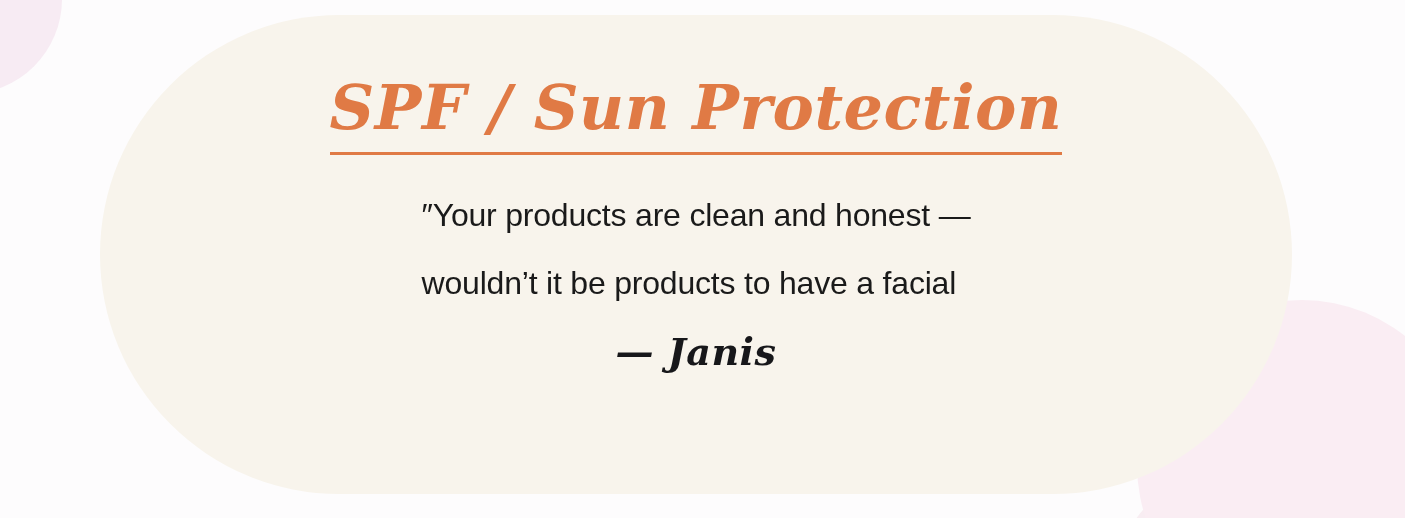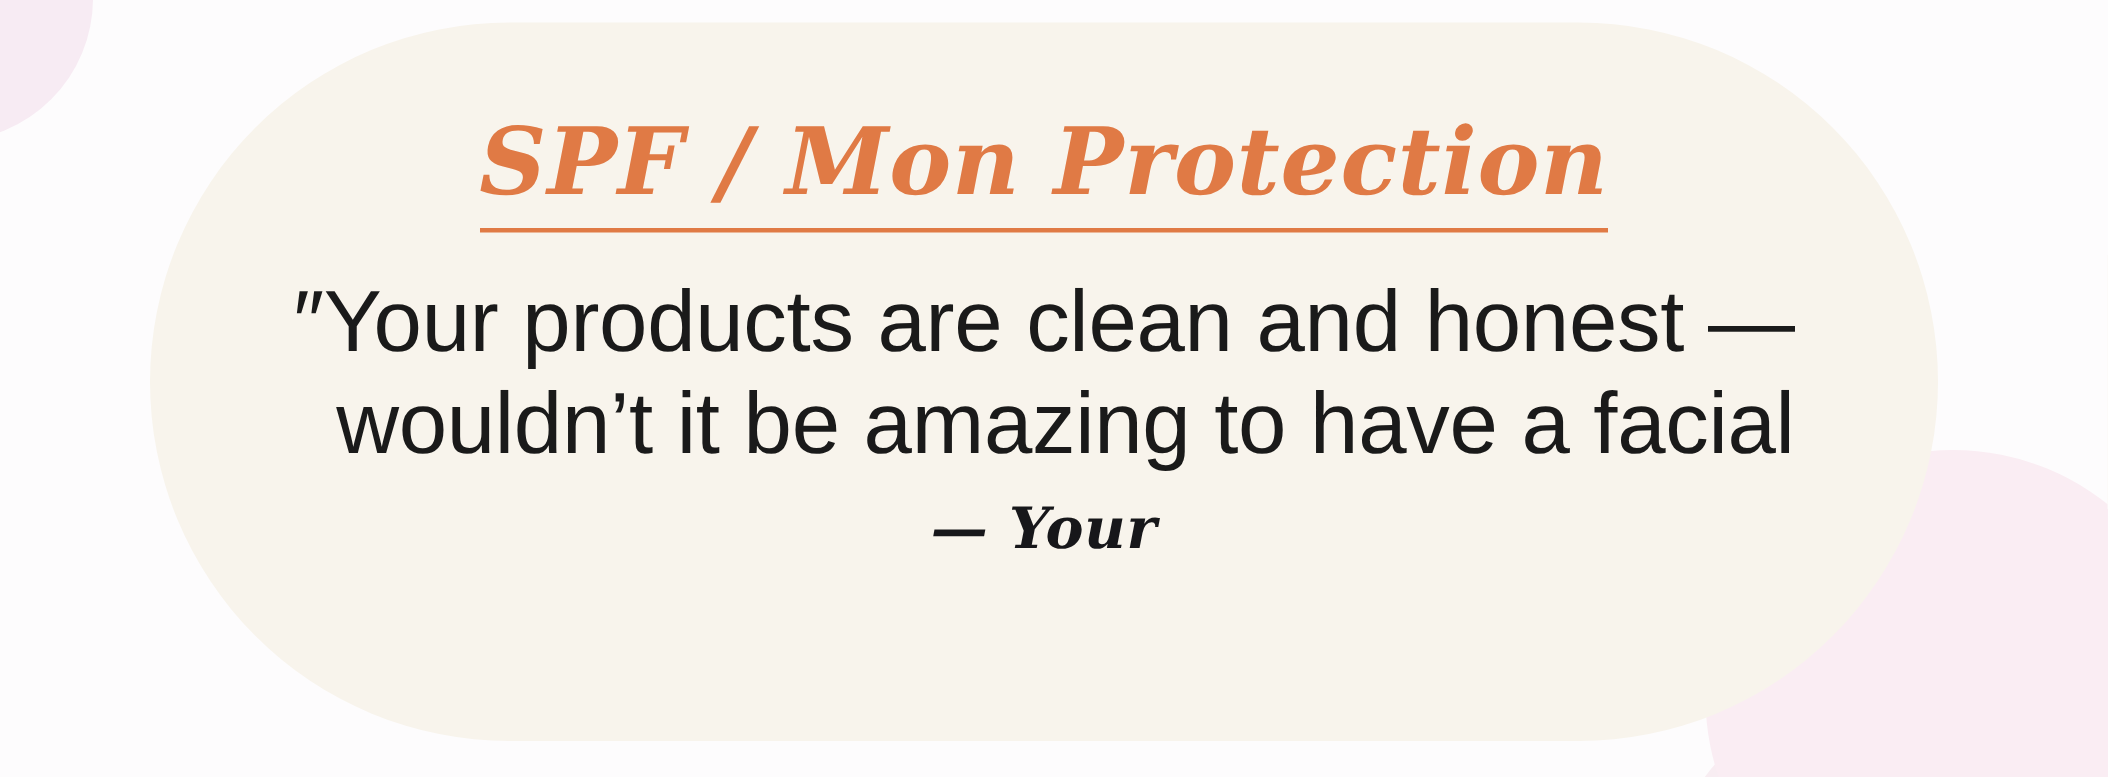--- a/index.html
+++ b/index.html
@@ -80,24 +80,24 @@
     padding-bottom: 13px;
     border-bottom: 3px solid #E07A45;
     margin: 0;
   }
 
   
   #quote-text {
     margin: 0;
     padding: 0;
     list-style: none;
-    text-align: right;
+    text-align: left;
     font-family: "Liberation Sans", sans-serif;
     font-weight: 300;
-    font-size: 58px;
+    font-size: 32px;
     line-height: 68px;
     color: #1A1A1A;
     letter-spacing: -0.2px;
     margin-top: 26px;
   }
   #quote-text li {
     white-space: nowrap;
   }
 
   
@@ -118,23 +118,23 @@
 <body>
 
 <div id="stage">
 
   <div class="blob" id="blob-top-left"></div>
   <div class="blob" id="blob-bottom-right-2"></div>
   <div class="blob" id="blob-bottom-right"></div>
 
   <div id="quote-card">
 
-    <h2 id="category-heading">SPF / Mon Protection</h2>
+    <h2 id="category-heading">SPF / Sun Protection</h2>
 
     <ul id="quote-text">
       <li>″Your products are clean and honest —</li>
-      <li>wouldn’t it be amazing to have a facial</li>
+      <li>wouldn’t it be products to have a facial</li>
     </ul>
 
-    <p id="attribution">— Your</p>
+    <p id="attribution">— Janis</p>
 
   </div>
 </div>
 
 </body></html>

